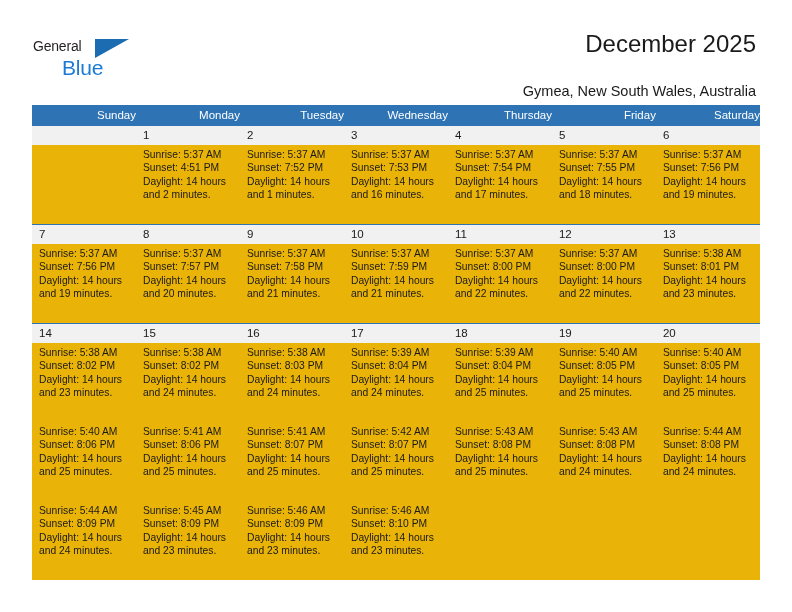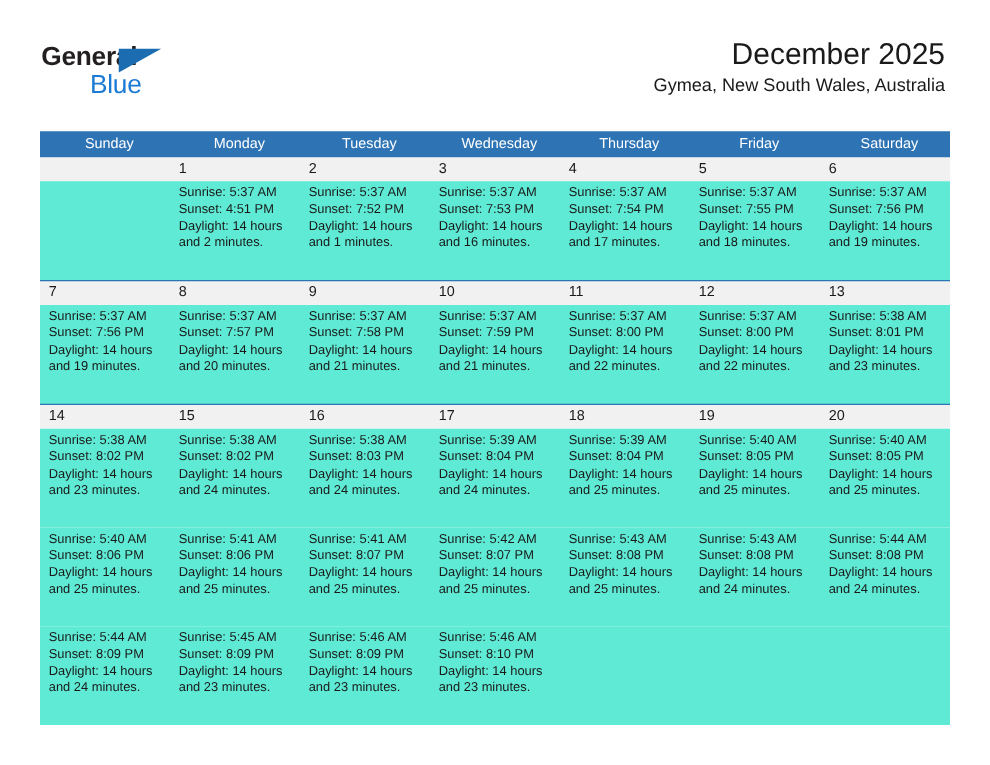--- a/index.html
+++ b/index.html
@@ -35,39 +35,38 @@
     position: absolute;
     left: 33px;
     top: 34px;
     width: 120px;
     height: 48px;
   }
   .logo-general {
     position: absolute;
     left: 0;
     top: 0;
-    font-size: 21px;
+    font-size: 14px;
     letter-spacing: -0.2px;
     color: #231f20;
     line-height: 24px;
     white-space: nowrap;
-    font-weight: bold;
   }
   .logo-triangle {
     position: absolute;
     left: 62px;
     top: 5px;
     width: 0;
     height: 0;
     border-left: 34px solid #1b6cb0;
     border-bottom: 19px solid transparent;
   }
   .logo-blue {
     position: absolute;
-    left: 39px;
+    left: 29px;
     top: 22px;
     font-size: 21px;
     letter-spacing: -0.2px;
     color: #1b7ad4;
     line-height: 24px;
     white-space: nowrap;
   }
 
   .title-block {
     position: absolute;
@@ -76,21 +75,21 @@
     text-align: right;
   }
   .month-title {
     font-size: 24px;
     font-weight: normal;
     color: #1a1a1a;
     line-height: 32px;
     white-space: nowrap;
   }
   .location {
-    margin-top: 0;
+    margin-top: 22px;
     font-size: 14.5px;
     color: #1a1a1a;
     line-height: 18px;
     white-space: nowrap;
   }
 
   
   .calendar {
     position: absolute;
     left: 32px;
@@ -98,21 +97,21 @@
     width: 728px;
     border-collapse: collapse;
     table-layout: fixed;
   }
 
   .calendar th {
     background: #2e74b5;
     color: #ffffff;
     font-size: 11.5px;
     font-weight: normal;
-    text-align: center;
+    text-align: right;
     padding: 4px 0 4px 7px;
     height: 13px;
     line-height: 13px;
     border: none;
   }
 
   .weekrow .daynum-cell {
     background: #f1f1f1;
     border-top: 1px solid #2e74b5;
     font-size: 11.5px;
@@ -120,21 +119,21 @@
     padding: 3px 0 3px 7px;
     height: 13px;
     line-height: 13px;
     vertical-align: top;
   }
   .weekrow.first .daynum-cell {
     border-top: none;
   }
 
   .weekrow .info-cell {
-    background: #5eead4;
+    background: #eab308;
     font-size: 10.3px;
     color: #1a1a1a;
     padding: 3px 6px 18px 7px;
     height: 58px;
     line-height: 13.3px;
     vertical-align: top;
   }
   .info-line {
     white-space: nowrap;
   }

